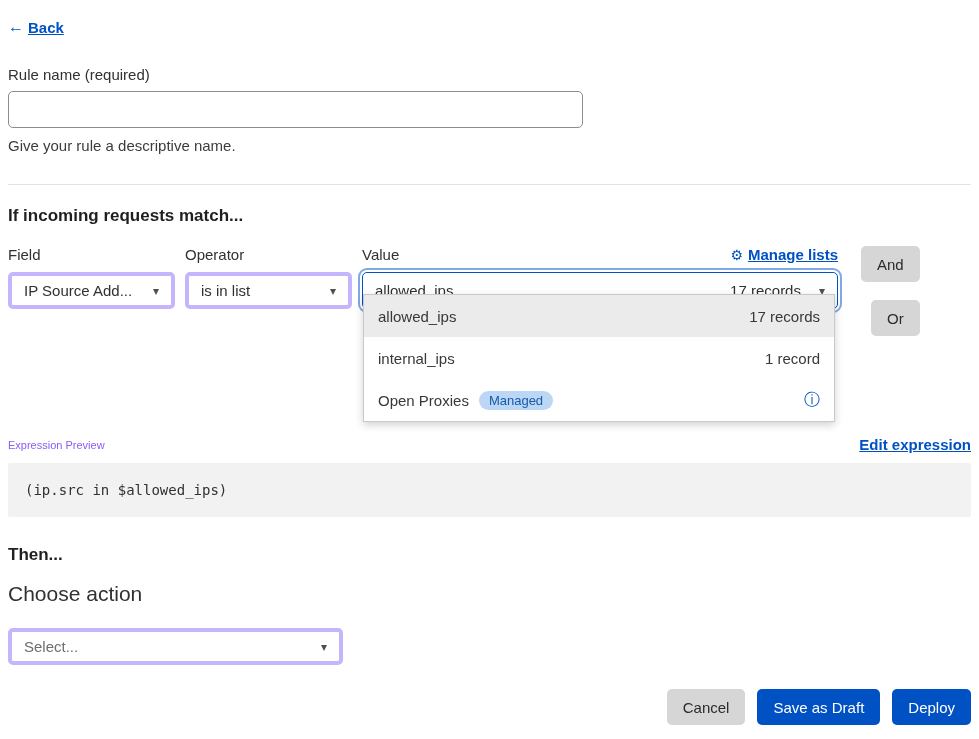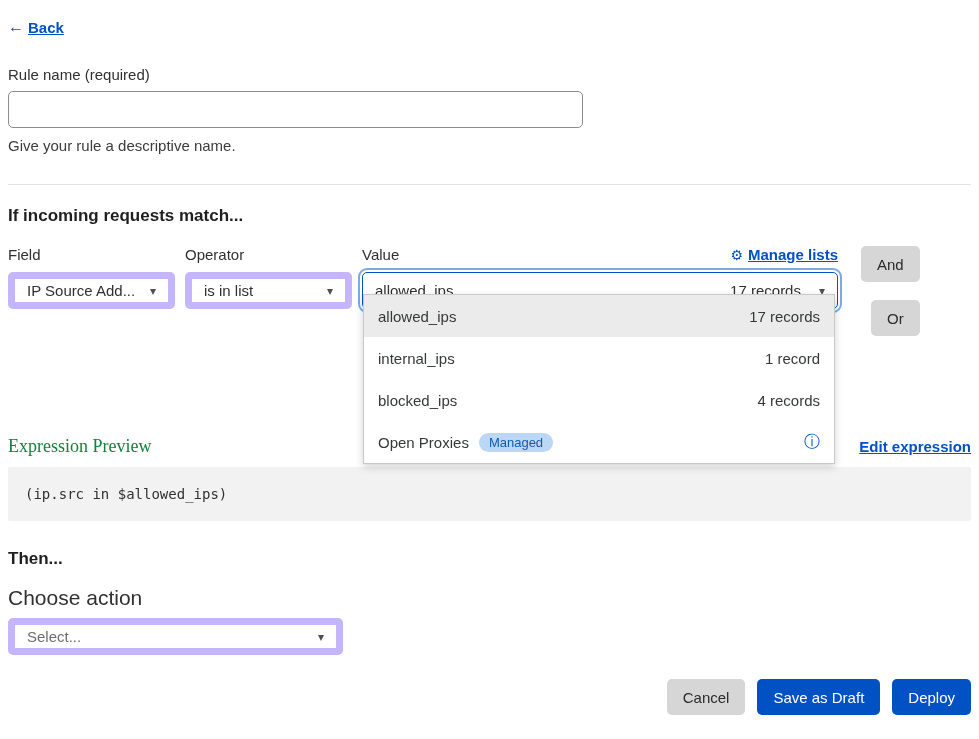--- a/index.html
+++ b/index.html
@@ -48,21 +48,21 @@
   .col { display: flex; flex-direction: column; }
   .col-field { width: 167px; }
   .col-operator { width: 167px; margin-left: 10px; }
   .col-value { width: 476px; margin-left: 10px; position: relative; }
   .col-label { font-size: 15px; color: #313131; margin-bottom: 9px; }
   .value-header { display: flex; justify-content: space-between; align-items: center; margin-bottom: 9px; }
   .manage-lists { display: inline-flex; align-items: center; gap: 5px; font-size: 15px; }
   .gear-icon { color: #0051c3; font-size: 14px; text-decoration: none; }
 
   .select {
-    height: 37px; border: 7px solid #c4b5fd; border-radius: 5px;
+    height: 37px; border: 4px solid #c4b5fd; border-radius: 5px;
     background: #fff; display: flex; align-items: center; justify-content: space-between;
     padding: 0 12px; font-size: 15px; color: #313131; cursor: pointer;
   }
   .chevron { color: #4f4f4f; font-size: 12px; margin-left: 10px; }
 
   .select-focused {
     border: 1px solid #0051c3;
     outline: 2px solid #7fa9e3;
     outline-offset: 2px;
   }
@@ -92,31 +92,31 @@
   .menu-item.selected { background: #ebebeb; }
   .menu-item-left { display: flex; align-items: center; gap: 10px; }
   .badge {
     background: #bcd7f5; color: #155aa8; border-radius: 10px;
     padding: 2px 10px; font-size: 13px;
   }
   .info-icon { color: #0051c3; font-size: 16px; cursor: pointer; }
 
   
   .expr-row { margin-top: 100px; display: flex; justify-content: space-between; align-items: center; }
-  .expr-label { font-size: 18px; color: #15803d; font-family: Liberation Serif, serif; }
+  .expr-label { font-size: 11px; color: #8b5cf6; }
   .code-block {
     margin-top: 10px; background: #f2f2f2; border-radius: 2px;
     padding: 19px 17px; font-family: "DejaVu Sans Mono", monospace;
     font-size: 14px; color: #313131;
   }
 
   
   .then-heading { margin-top: 28px; font-size: 17px; font-weight: 700; color: #1f1f1f; }
   .action-label { margin-top: 17px; font-size: 21px; }
-  .action-select { margin-top: 8px; width: 335px; }
+  .action-select { margin-top: 22px; width: 335px; }
   .placeholder { color: #6e6e6e; }
 
   
   .footer { margin-top: 24px; display: flex; justify-content: flex-end; gap: 12px; }
 </style>
 </head>
 <body>
 
 <div class="page">
 
@@ -170,24 +170,20 @@
       <div class="menu">
         <div class="menu-item selected">
           <span>allowed_ips</span>
           <span>17 records</span>
         </div>
         <div class="menu-item">
           <span>internal_ips</span>
           <span>1 record</span>
         </div>
         <div class="menu-item">
-          <span>blocked_ips</span>
-          <span>4 records</span>
-        </div>
-        <div class="menu-item">
           <span class="menu-item-left">
             <span>Open Proxies</span>
             <span class="badge">Managed</span>
           </span>
           <span class="info-icon">ⓘ</span>
         </div>
       </div>
     </div>
 
     <div class="andor">

